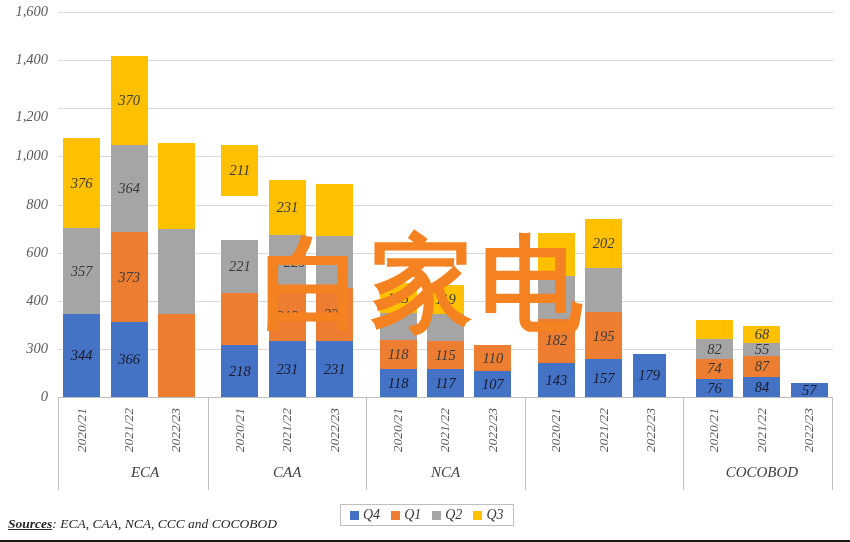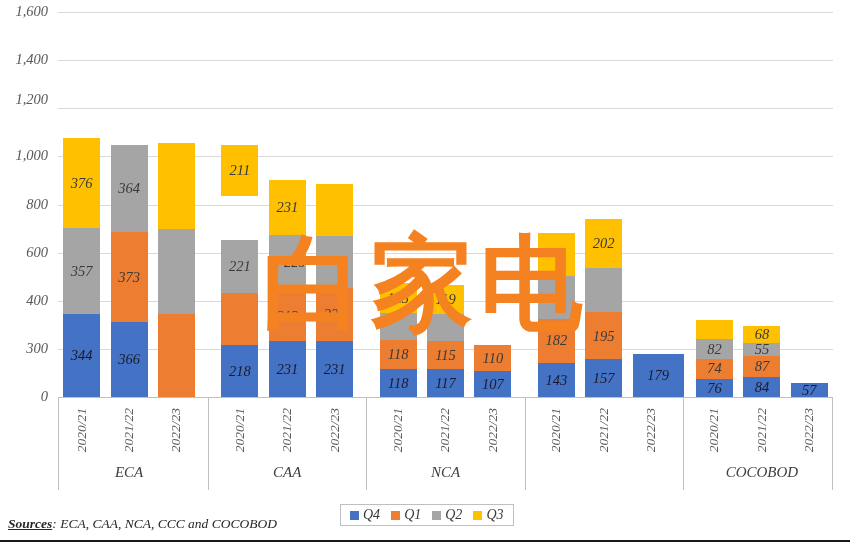--- a/index.html
+++ b/index.html
@@ -190,21 +190,21 @@
       <div class="gridline" style="top: 0px;"></div>
     </div>
 
   <div id="yaxis">
       <div class="axis-label" style="top: 388px;">0</div>
       <div class="axis-label" style="top: 339.875px;">300</div>
       <div class="axis-label" style="top: 291.75px;">400</div>
       <div class="axis-label" style="top: 243.625px;">600</div>
       <div class="axis-label" style="top: 195.5px;">800</div>
       <div class="axis-label" style="top: 147.375px;">1,000</div>
-      <div class="axis-label" style="top: 91px;">1,200</div>
+      <div class="axis-label" style="top: 108px;">1,200</div>
       <div class="axis-label" style="top: 51.125px;">1,400</div>
       <div class="axis-label" style="top: 3px;">1,600</div>
     </div>
 
   <div class="bars-layer" id="bars">
       <div class="bar-col" style="left: 5.214px; width: 36.972px;">
         <div class="seg q4" style="height: 82.775px;">
           <span class="seg-label">344</span>
         </div>
         <div class="seg q2" style="height: 85.9031px;">
@@ -217,20 +217,23 @@
       <div class="bar-col" style="left: 52.614px; width: 36.972px;">
         <div class="seg q4" style="height: 75px;">
           <span class="seg-label">366</span>
         </div>
         <div class="seg q1" style="height: 89.7531px;">
           <span class="seg-label">373</span>
         </div>
         <div class="seg q2" style="height: 87.5875px;">
           <span class="seg-label">364</span>
         </div>
+        <div class="seg q3" style="height: 89.0312px;">
+          <span class="seg-label">370</span>
+        </div>
       </div>
       <div class="bar-col" style="left: 100.014px; width: 36.972px;">
         <div class="seg q1" style="height: 83.4969px;"></div>
         <div class="seg q2" style="height: 84.2188px;"></div>
         <div class="seg q3" style="height: 86.1437px;"></div>
       </div>
       <div class="bar-col" style="left: 163.414px; width: 36.972px;">
         <div class="seg q4" style="height: 52.4562px;">
           <span class="seg-label">218</span>
         </div>
@@ -313,21 +316,21 @@
           <span class="seg-label">157</span>
         </div>
         <div class="seg q1" style="height: 46.9219px;">
           <span class="seg-label">195</span>
         </div>
         <div class="seg q2" style="height: 44.5156px;"></div>
         <div class="seg q3" style="height: 48.6063px;">
           <span class="seg-label">202</span>
         </div>
       </div>
-      <div class="bar-col" style="left: 574.614px; width: 51px;">
+      <div class="bar-col" style="left: 574.614px; width: 33px;">
         <div class="seg q4" style="height: 43.0719px;">
           <span class="seg-label">179</span>
         </div>
       </div>
       <div class="bar-col" style="left: 638.014px; width: 36.972px;">
         <div class="seg q4" style="height: 18.2875px;">
           <span class="seg-label">76</span>
         </div>
         <div class="seg q1" style="height: 20px;">
           <span class="seg-label">74</span>
@@ -361,21 +364,21 @@
   <div class="cat-axis" id="catax">
       <div class="cat-tick" style="left: 0px; width: 47.4px;">
         <span>2020/21</span>
       </div>
       <div class="cat-tick" style="left: 47.4px; width: 47.4px;">
         <span>2021/22</span>
       </div>
       <div class="cat-tick" style="left: 94.8px; width: 47.4px;">
         <span>2022/23</span>
       </div>
-      <div class="group-label" style="left: 0px; width: 142.2px;">ECA</div>
+      <div class="group-label" style="left: 16px; width: 142.2px;">ECA</div>
       <div class="group-sep" style="left: 150.2px;"></div>
       <div class="cat-tick" style="left: 158.2px; width: 47.4px;">
         <span>2020/21</span>
       </div>
       <div class="cat-tick" style="left: 205.6px; width: 47.4px;">
         <span>2021/22</span>
       </div>
       <div class="cat-tick" style="left: 253px; width: 47.4px;">
         <span>2022/23</span>
       </div>

